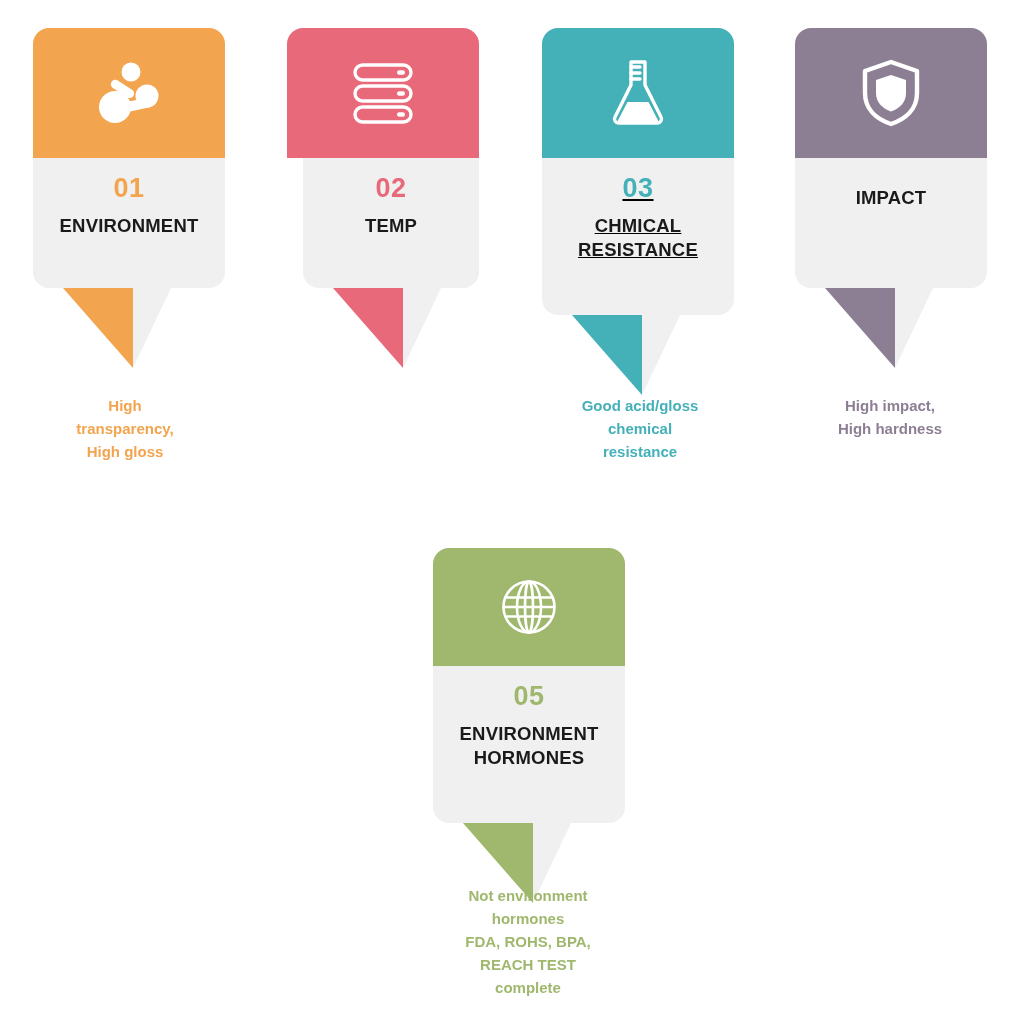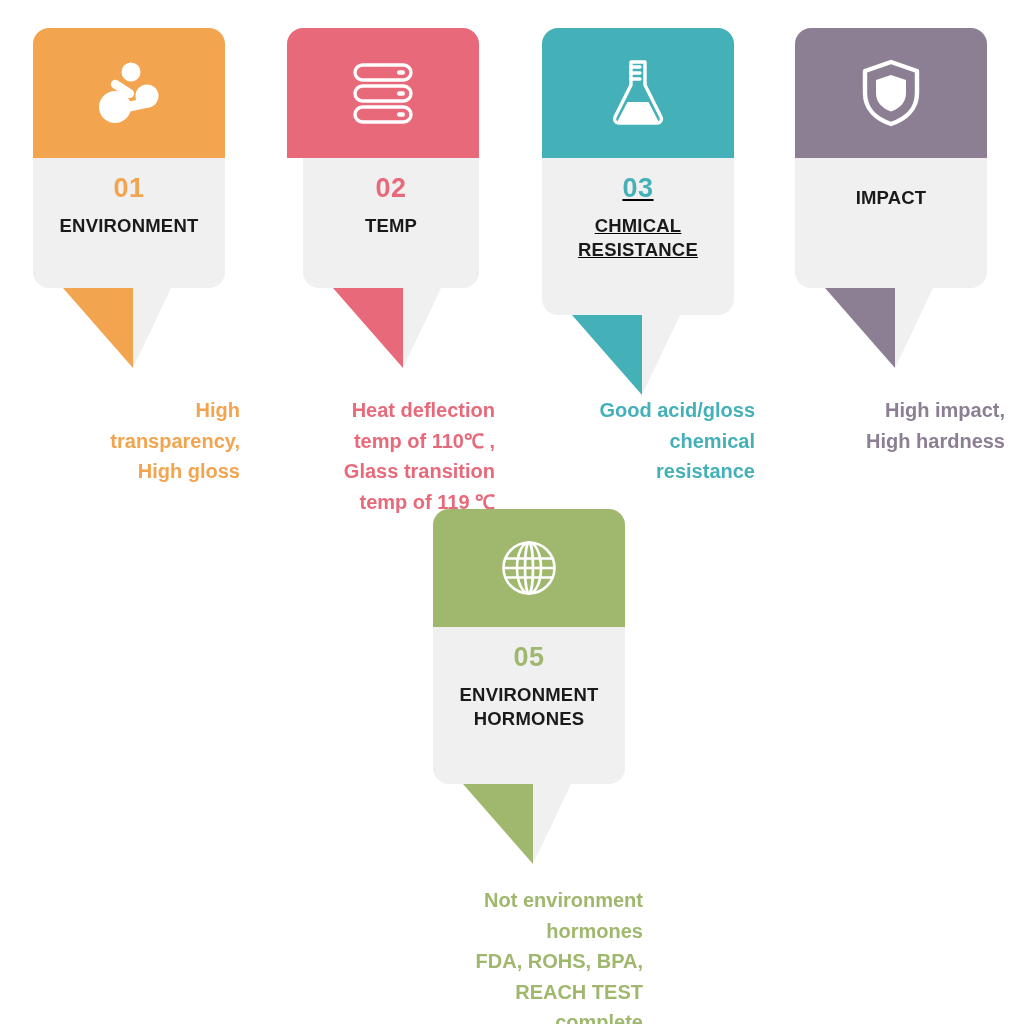--- a/index.html
+++ b/index.html
@@ -73,22 +73,22 @@
     height: 76px;
     overflow: visible;
     pointer-events: none;
   }
   .tail svg { display: block; }
 
   
   .caption {
     position: absolute;
     width: 230px;
-    text-align: right;
-    font-size: 20px;
+    text-align: center;
+    font-size: 15px;
     font-weight: bold;
     line-height: 1.53;
   }
 
   
 </style>
 </head>
 <body>
 
 <div id="infographic" style="background: rgb(255, 255, 255);">
@@ -141,24 +141,20 @@
         <div class="card-num" style="color: rgb(232, 105, 122);">02</div>
         <div class="card-title" style="color: rgb(26, 26, 26); white-space: pre-line;">TEMP</div>
         <div class="tail">
           <svg width="192" height="80" viewBox="0 0 192 80">
             <path d="M30 0 L100 0 L100 80 Z" fill="#E8697A"></path>
             <path d="M100 0 L138 0 L100 80 Z" fill="#F0F0F0"></path>
           </svg>
         </div>
       </div>
     </div>
-    <div class="caption" style="left: 265px; top: 395px; color: rgb(232, 105, 122); white-space: pre-line;">Heat deflection
-temp of 110℃ ,
-Glass transition
-temp of 119 ℃</div>
     <div class="card" style="left: 542px; top: 28px;">
       <div class="card-head" style="background: rgb(68, 176, 184); height: 130px;">
         <span>
     <svg width="58" height="72" viewBox="0 0 58 72" aria-hidden="true">
       <g fill="none" stroke="#ffffff" stroke-width="3.4" stroke-linejoin="round" stroke-linecap="round">
         <path d="M22 5 h14 v23 l16 32 a4 4 0 0 1 -3.5 6 h-39 a4 4 0 0 1 -3.5 -6 l16 -32 z"></path>
         <path d="M22 10 h9 M22 16 h9 M22 22 h9"></path>
       </g>
       <path d="M18.5 45 h21 l9.6 18.5 a2 2 0 0 1 -1.8 3 h-36.6 a2 2 0 0 1 -1.8 -3 z" fill="#ffffff"></path>
     </svg>
@@ -193,21 +189,21 @@
         <div class="tail">
           <svg width="192" height="80" viewBox="0 0 192 80">
             <path d="M30 0 L100 0 L100 80 Z" fill="#8C7F93"></path>
             <path d="M100 0 L138 0 L100 80 Z" fill="#F0F0F0"></path>
           </svg>
         </div>
       </div>
     </div>
     <div class="caption" style="left: 775px; top: 395px; color: rgb(140, 127, 147); white-space: pre-line;">High impact,
 High hardness</div>
-    <div class="card" style="left: 433px; top: 509px;">
+    <div class="card" style="left: 433px; top: 548px;">
       <div class="card-head" style="background: rgb(159, 184, 109); height: 118px;">
         <span>
     <svg width="60" height="60" viewBox="0 0 60 60" aria-hidden="true">
       <g fill="none" stroke="#ffffff" stroke-width="2.6">
         <circle cx="30" cy="30" r="25.5"></circle>
         <ellipse cx="30" cy="30" rx="12" ry="25.5"></ellipse>
         <ellipse cx="30" cy="30" rx="4" ry="25.5"></ellipse>
         <path d="M6.5 20.5 h47 M4.5 30 h51 M6.5 39.5 h47"></path>
       </g>
     </svg>

